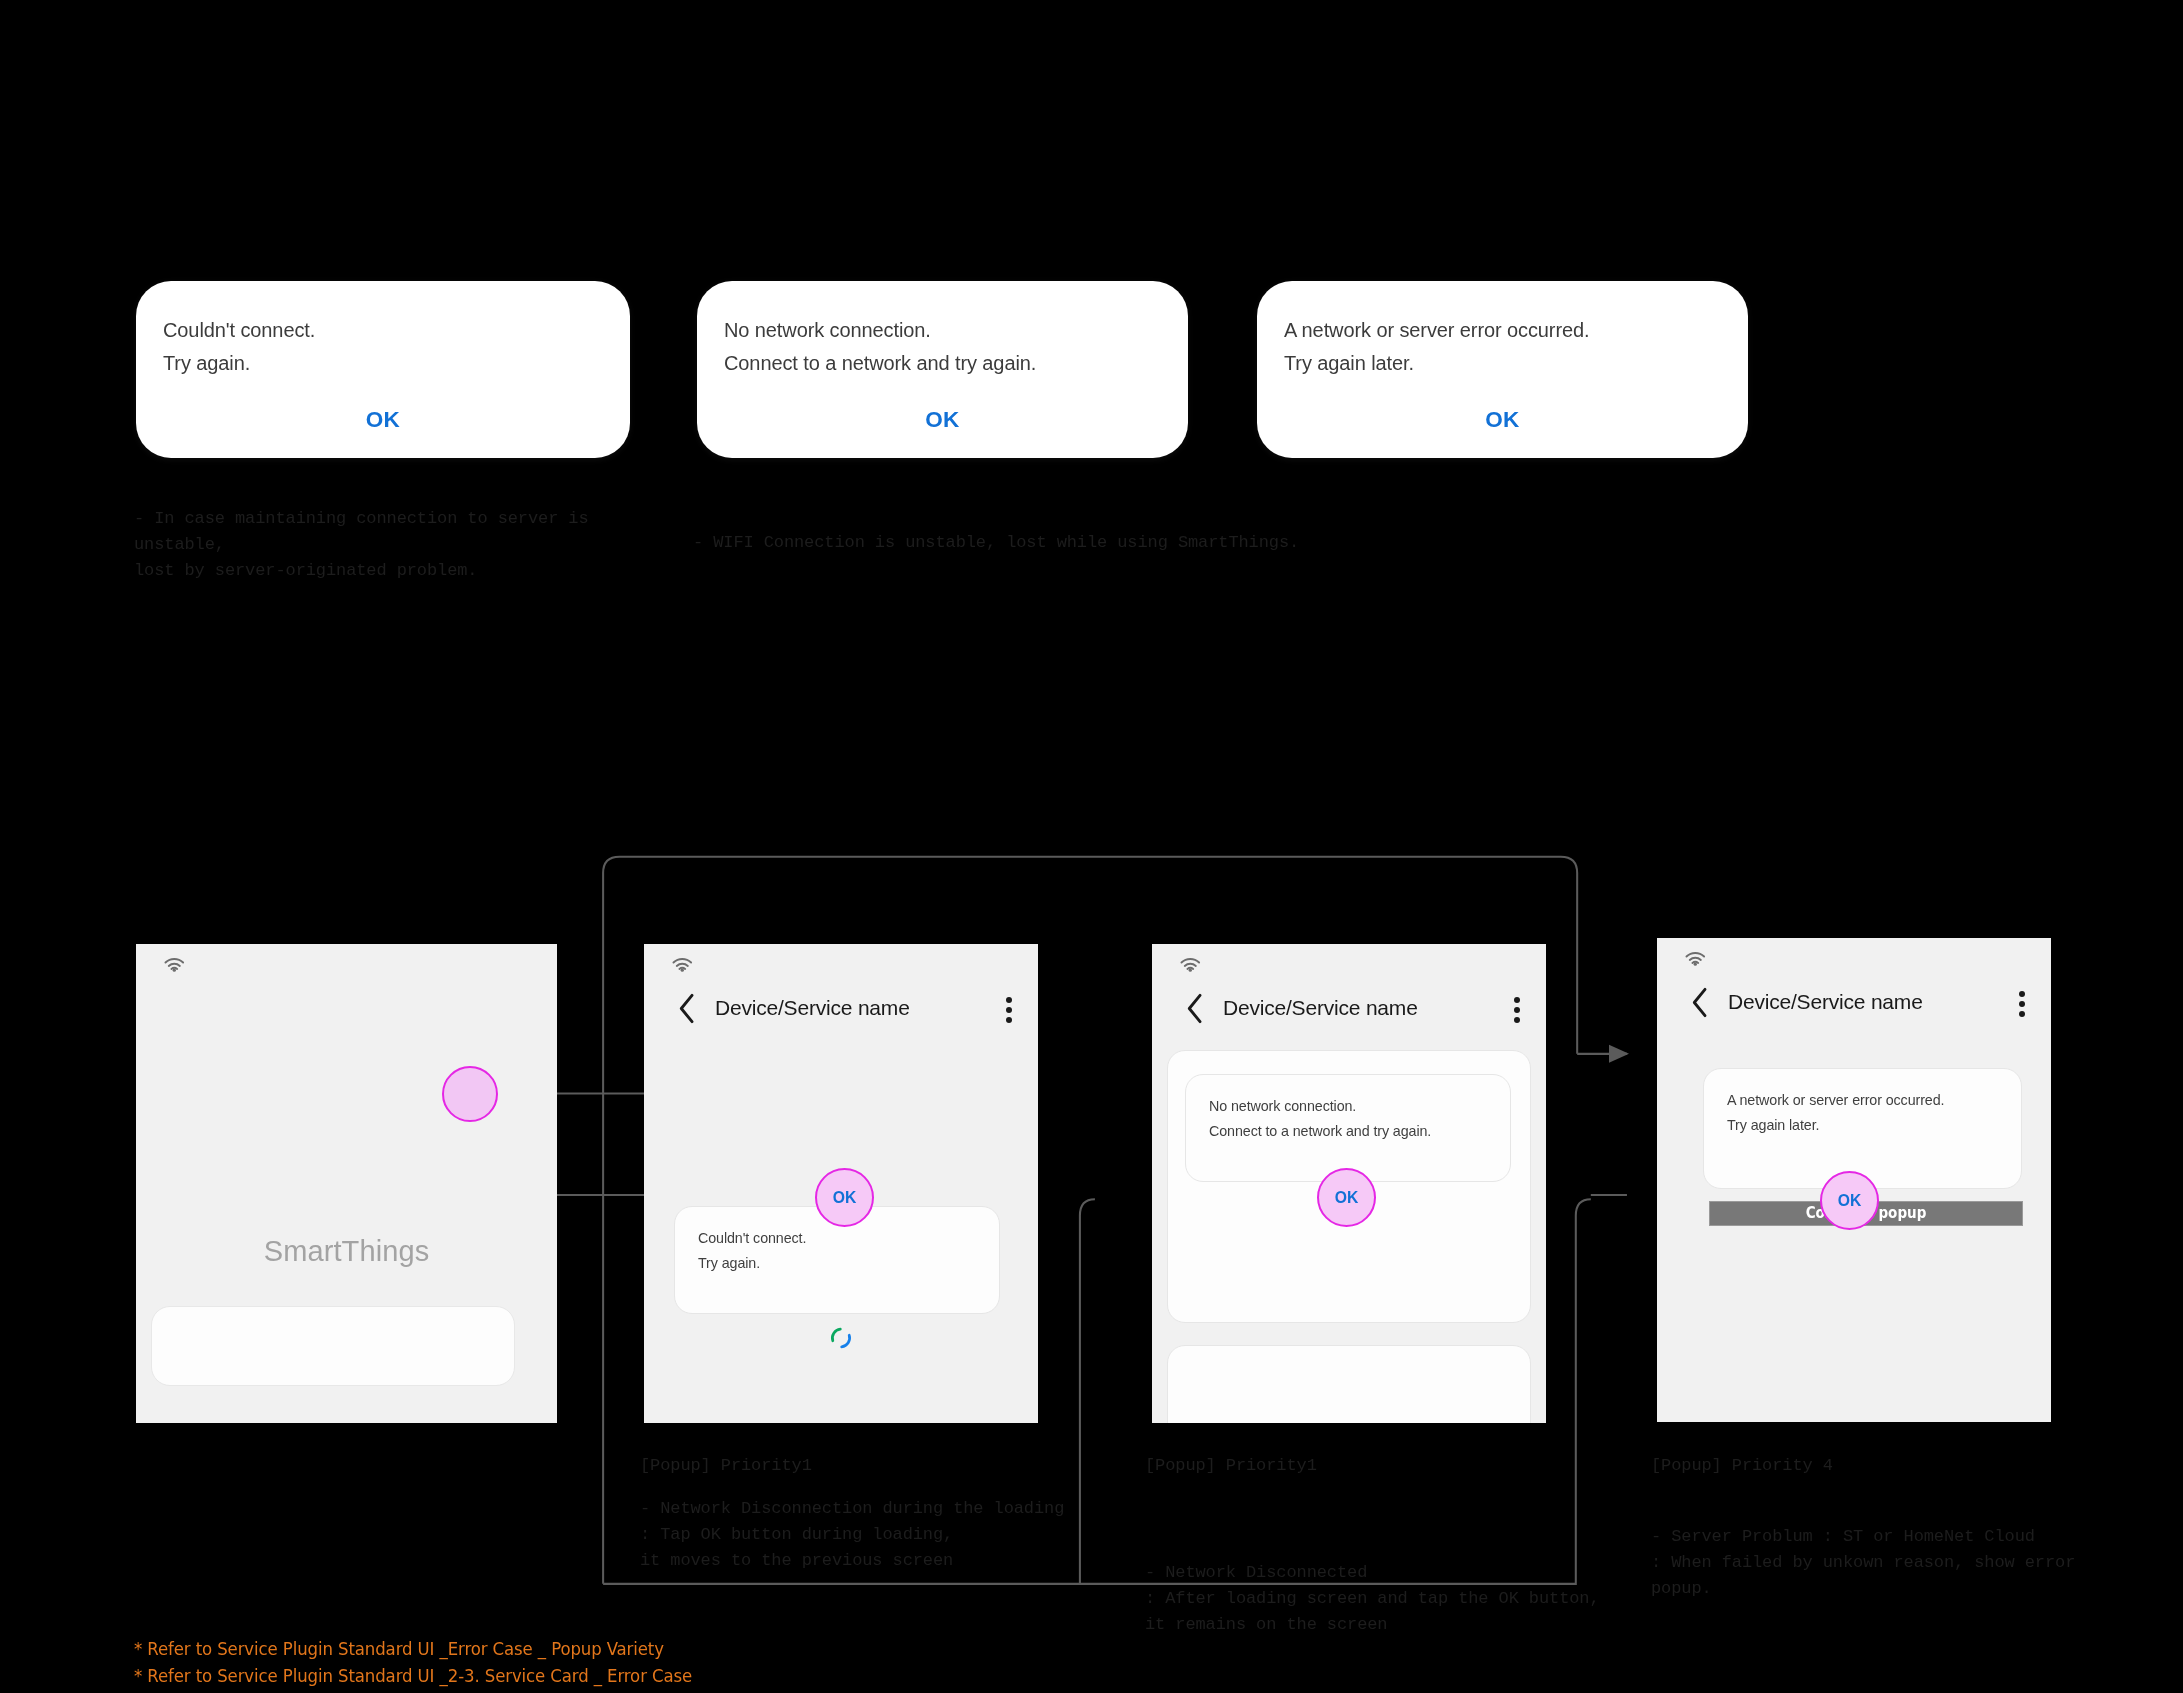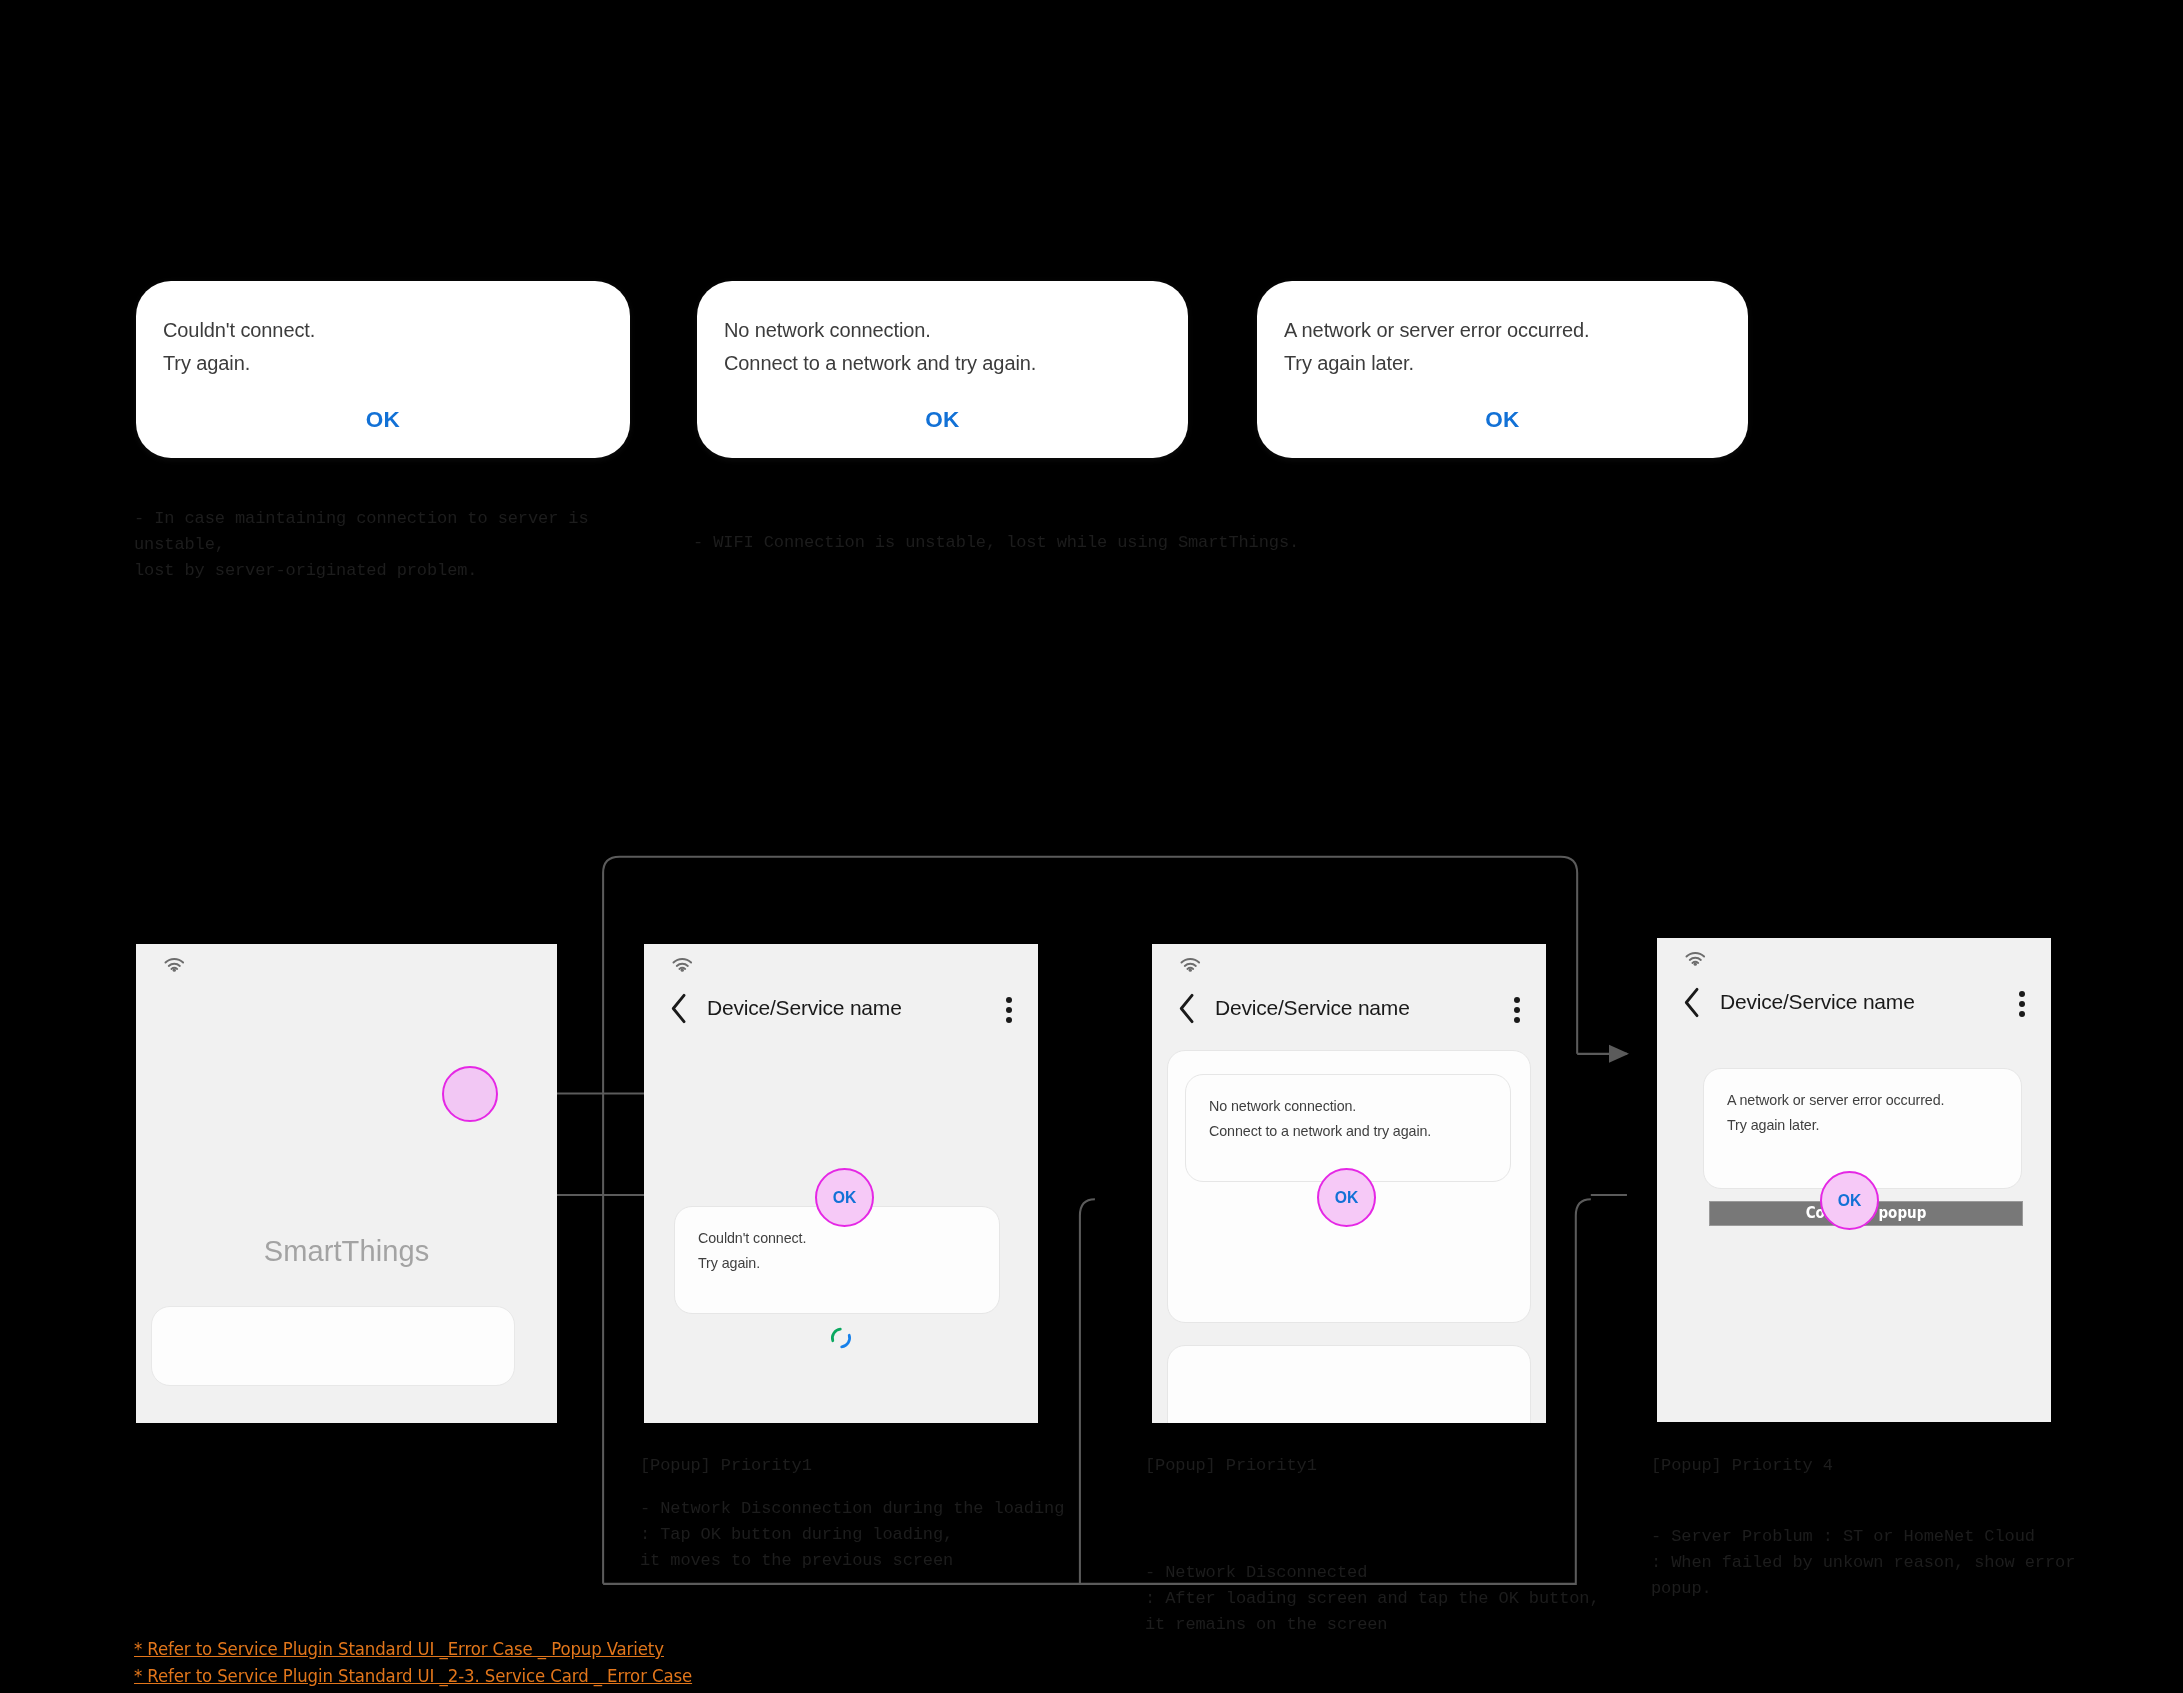--- a/index.html
+++ b/index.html
@@ -34,21 +34,21 @@
   }
 
   
   #flow-svg{position:absolute;left:0;top:0;width:2183px;height:1693px;pointer-events:none;}
 
   
   .phone{
     position:absolute;background:#f1f1f1;overflow:hidden;
   }
   .wifi-icon{position:absolute;left:26px;top:11.6px;width:24.6px;height:19px;}
-  .appbar{position:absolute;left:0;right:0;top:35px;height:63px;}
+  .appbar{position:absolute;left:8px;right:0;top:35px;height:63px;}
   .appbar .back{position:absolute;left:24.6px;top:13.6px;width:20.5px;height:31px;}
   .appbar .title{
     position:absolute;left:63px;top:12.3px;color:#1a1a1a;
     font-size:21px;line-height:33px;letter-spacing:-0.2px;white-space:nowrap;
   }
   .appbar .kebab{position:absolute;right:26px;top:18px;width:6.1px;height:26px;}
   .appbar .kebab i{display:block;width:6.1px;height:6.1px;border-radius:50%;background:#1a1a1a;margin-bottom:4.1px;}
 
   .card{
     position:absolute;background:#fdfdfd;border:0.7px solid #e6e6e6;
@@ -84,21 +84,21 @@
     color:#a3a3a3;font-size:29px;letter-spacing:0.1px;
   }
   .splash-card{
     position:absolute;background:#fdfdfd;border:0.7px solid #e8e8e8;border-radius:19px;
   }
 
   
   .footnote{
     position:absolute;color:#e2761b;font-size:18.4px;line-height:1.5;
     font-family:"DejaVu Sans Condensed","Liberation Sans",sans-serif;
-    white-space:nowrap;letter-spacing:-0.1px;text-decoration:underline;
+    white-space:nowrap;letter-spacing:-0.1px;
   }
 </style>
 </head>
 <body>
 
 <div class="spec-popup" style="left:136px;top:281px;width:494px;height:177px;">
   <div class="msg">
     <div>Couldn't connect.</div>
     <div>Try again.</div>
   </div>

